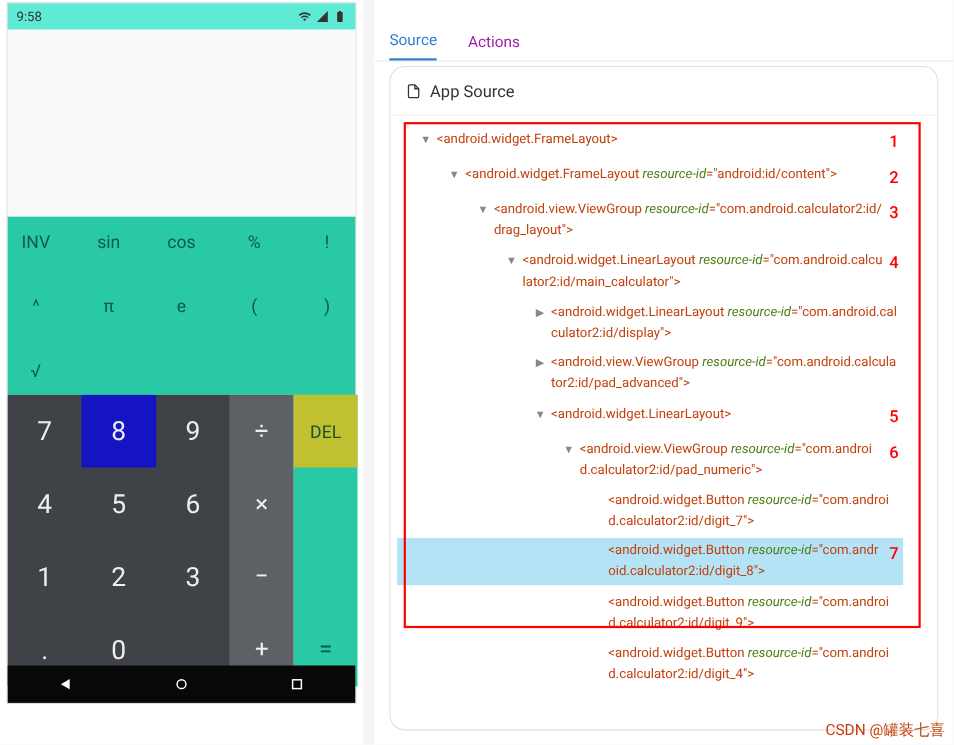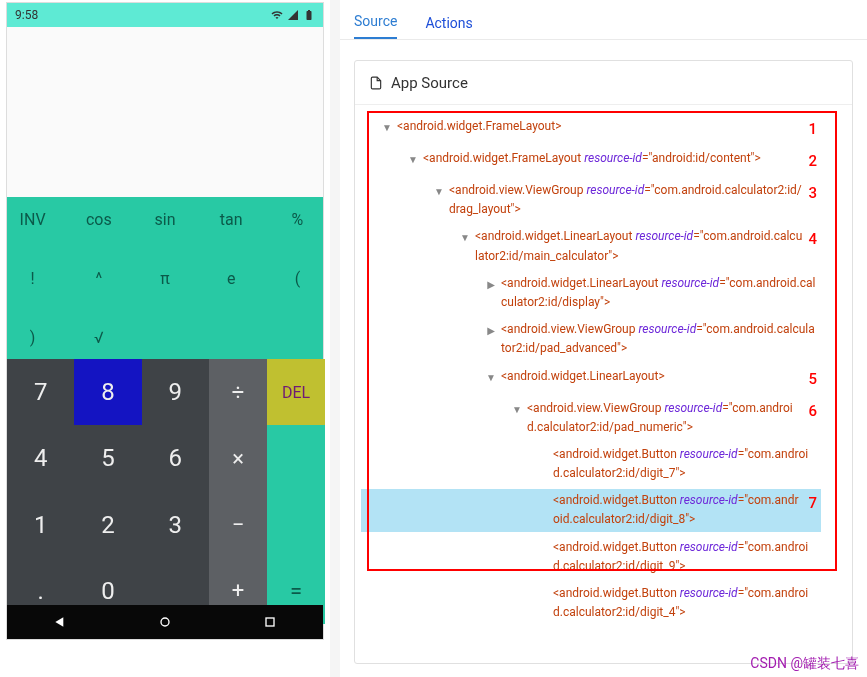--- a/index.html
+++ b/index.html
@@ -92,21 +92,21 @@
   }
   .pad-right {
     flex: 0 0 58px;
     background: #28c9a4;
     display:grid;
     grid-template-rows: repeat(4,1fr);
   }
   .del-btn {
     background:#c0c030;
     display:flex; align-items:center; justify-content:center;
-    color:#701a75; font-size:16px;
+    color:#14532d; font-size:16px;
   }
   .eq-btn {
     display:flex; align-items:center; justify-content:center;
     color:#0b5a4a; font-size:22px;
   }
   .nav-bar {
     position:absolute;
     bottom:0; left:0; right:0;
     height:34px;
     background:#080808;
@@ -116,35 +116,35 @@
   }
   .nav-bar svg { width:16px; height:16px; fill:#fff; }
 
   .right-pane {
     position:absolute;
     left:340px; top:0;
     width:527px; height:677px;
     background:#fff;
   }
   .tabs {
-    height:40px;
+    height:56px;
     display:flex;
     align-items:flex-end;
     gap:28px;
     padding-left:14px;
     border-bottom:1px solid #eaeaea;
-    margin-bottom:20px;
+    margin-bottom:4px;
     font-size:14px;
   }
-  .tab { padding-bottom:8px; color:#1d4ed8; }
+  .tab { padding-bottom:8px; color:#a21caf; }
   .tab.active { color:#2d7dd2; border-bottom:2px solid #2d7dd2; }
   .panel {
     margin:0 14px 14px 14px;
     border:1px solid #e0e0e0;
-    border-radius:3px;
+    border-radius:14px;
     background:#fff;
     height:604px;
     overflow:hidden;
   }
   .panel-header {
     height:44px;
     display:flex;
     align-items:center;
     gap:8px;
     padding:0 14px;
@@ -170,37 +170,37 @@
   .arrow {
     display:inline-block;
     width:12px;
     text-align:center;
     color:#888;
     font-size:10px;
     margin-right:4px;
     margin-top:3px;
   }
   .tag { color:#c2410c; }
-  .attr-name { color:#6d28d9; font-style:italic; }
+  .attr-name { color:#4d7c0f; font-style:italic; }
   .num-lbl {
     color:#ff0000;
     font-size:15px;
     margin-left:6px;
     font-weight:500;
   }
   .redbox {
     position:absolute;
     border:2px solid #ff0000;
     pointer-events:none;
   }
   .watermark {
     position:absolute;
     right:8px; bottom:4px;
     font-size:14px;
-    color:#a21caf;
+    color:#c2410c;
   }
 </style>
 </head>
 <body>
 
 <div class="left-pane">
   <div class="phone">
     <div class="status-bar">
       <span>9:58</span>
       <span class="status-icons">
@@ -211,23 +211,22 @@
             <path d="M2 22h20V2z"></path>
           </svg>
         <svg viewBox="0 0 24 24">
             <path d="M15.67 4H14V2h-4v2H8.33C7.6 4 7 4.6 7 5.33v15.33C7 21.4 7.6 22 8.33 22h7.33c.74 0 1.34-.6 1.34-1.33V5.33C17 4.6 16.4 4 15.67 4z"></path>
           </svg>
       </span>
     </div>
     <div class="display-area"></div>
     <div class="pad-advanced" id="pad-advanced">
         <div class="adv-btn">INV</div>
+        <div class="adv-btn">sin</div>
         <div class="adv-btn">cos</div>
-        <div class="adv-btn">sin</div>
-        <div class="adv-btn">tan</div>
         <div class="adv-btn">%</div>
         <div class="adv-btn">!</div>
         <div class="adv-btn">^</div>
         <div class="adv-btn">π</div>
         <div class="adv-btn">e</div>
         <div class="adv-btn">(</div>
         <div class="adv-btn">)</div>
         <div class="adv-btn">√</div>
       </div>
     <div class="lower">

